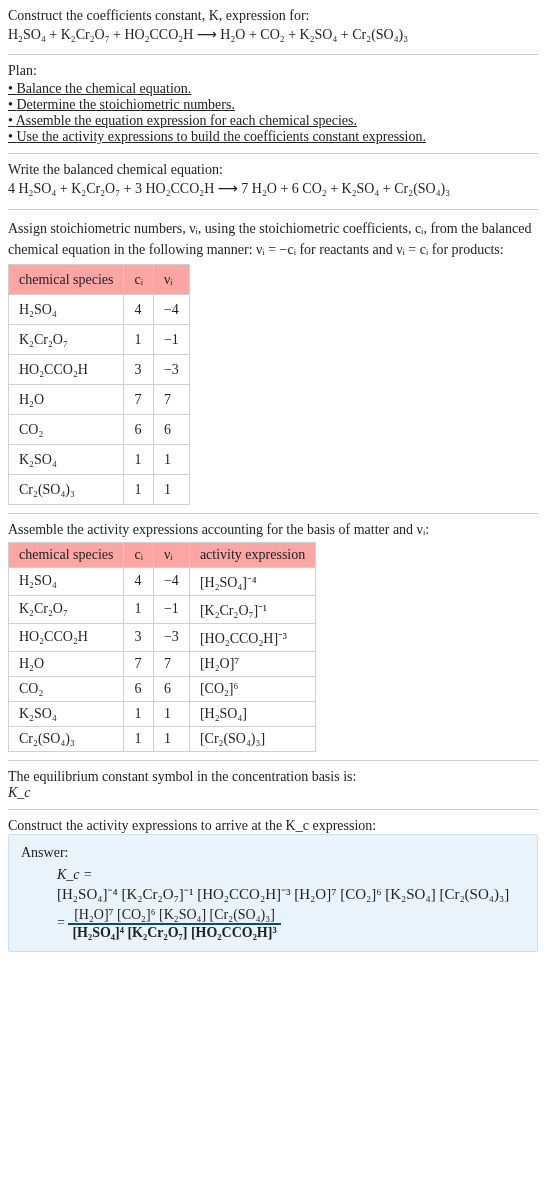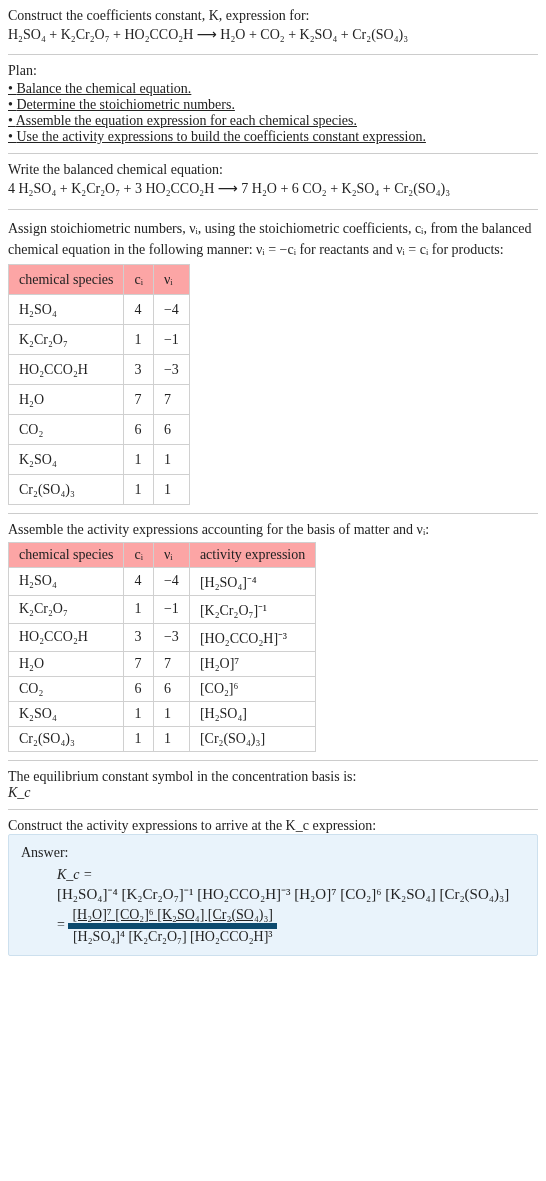--- a/index.html
+++ b/index.html
@@ -57,27 +57,27 @@
   .answer-title {
     margin-bottom: 6px;
   }
   .frac {
     display: inline-block;
     vertical-align: middle;
     text-align: center;
   }
   .frac .num {
     display: block;
-    border-bottom: 6px solid #0c4a6e;
+    border-bottom: 2px solid #0c4a6e;
     padding: 0 4px;
-    text-decoration: underline;
   }
   .frac .den {
     display: block;
     padding: 0 4px;
+    font-weight: bold;
   }
   .indent {
     padding-left: 36px;
   }
   .small-note {
     line-height: 1.5;
   }
 </style>
 </head>
 <body>

